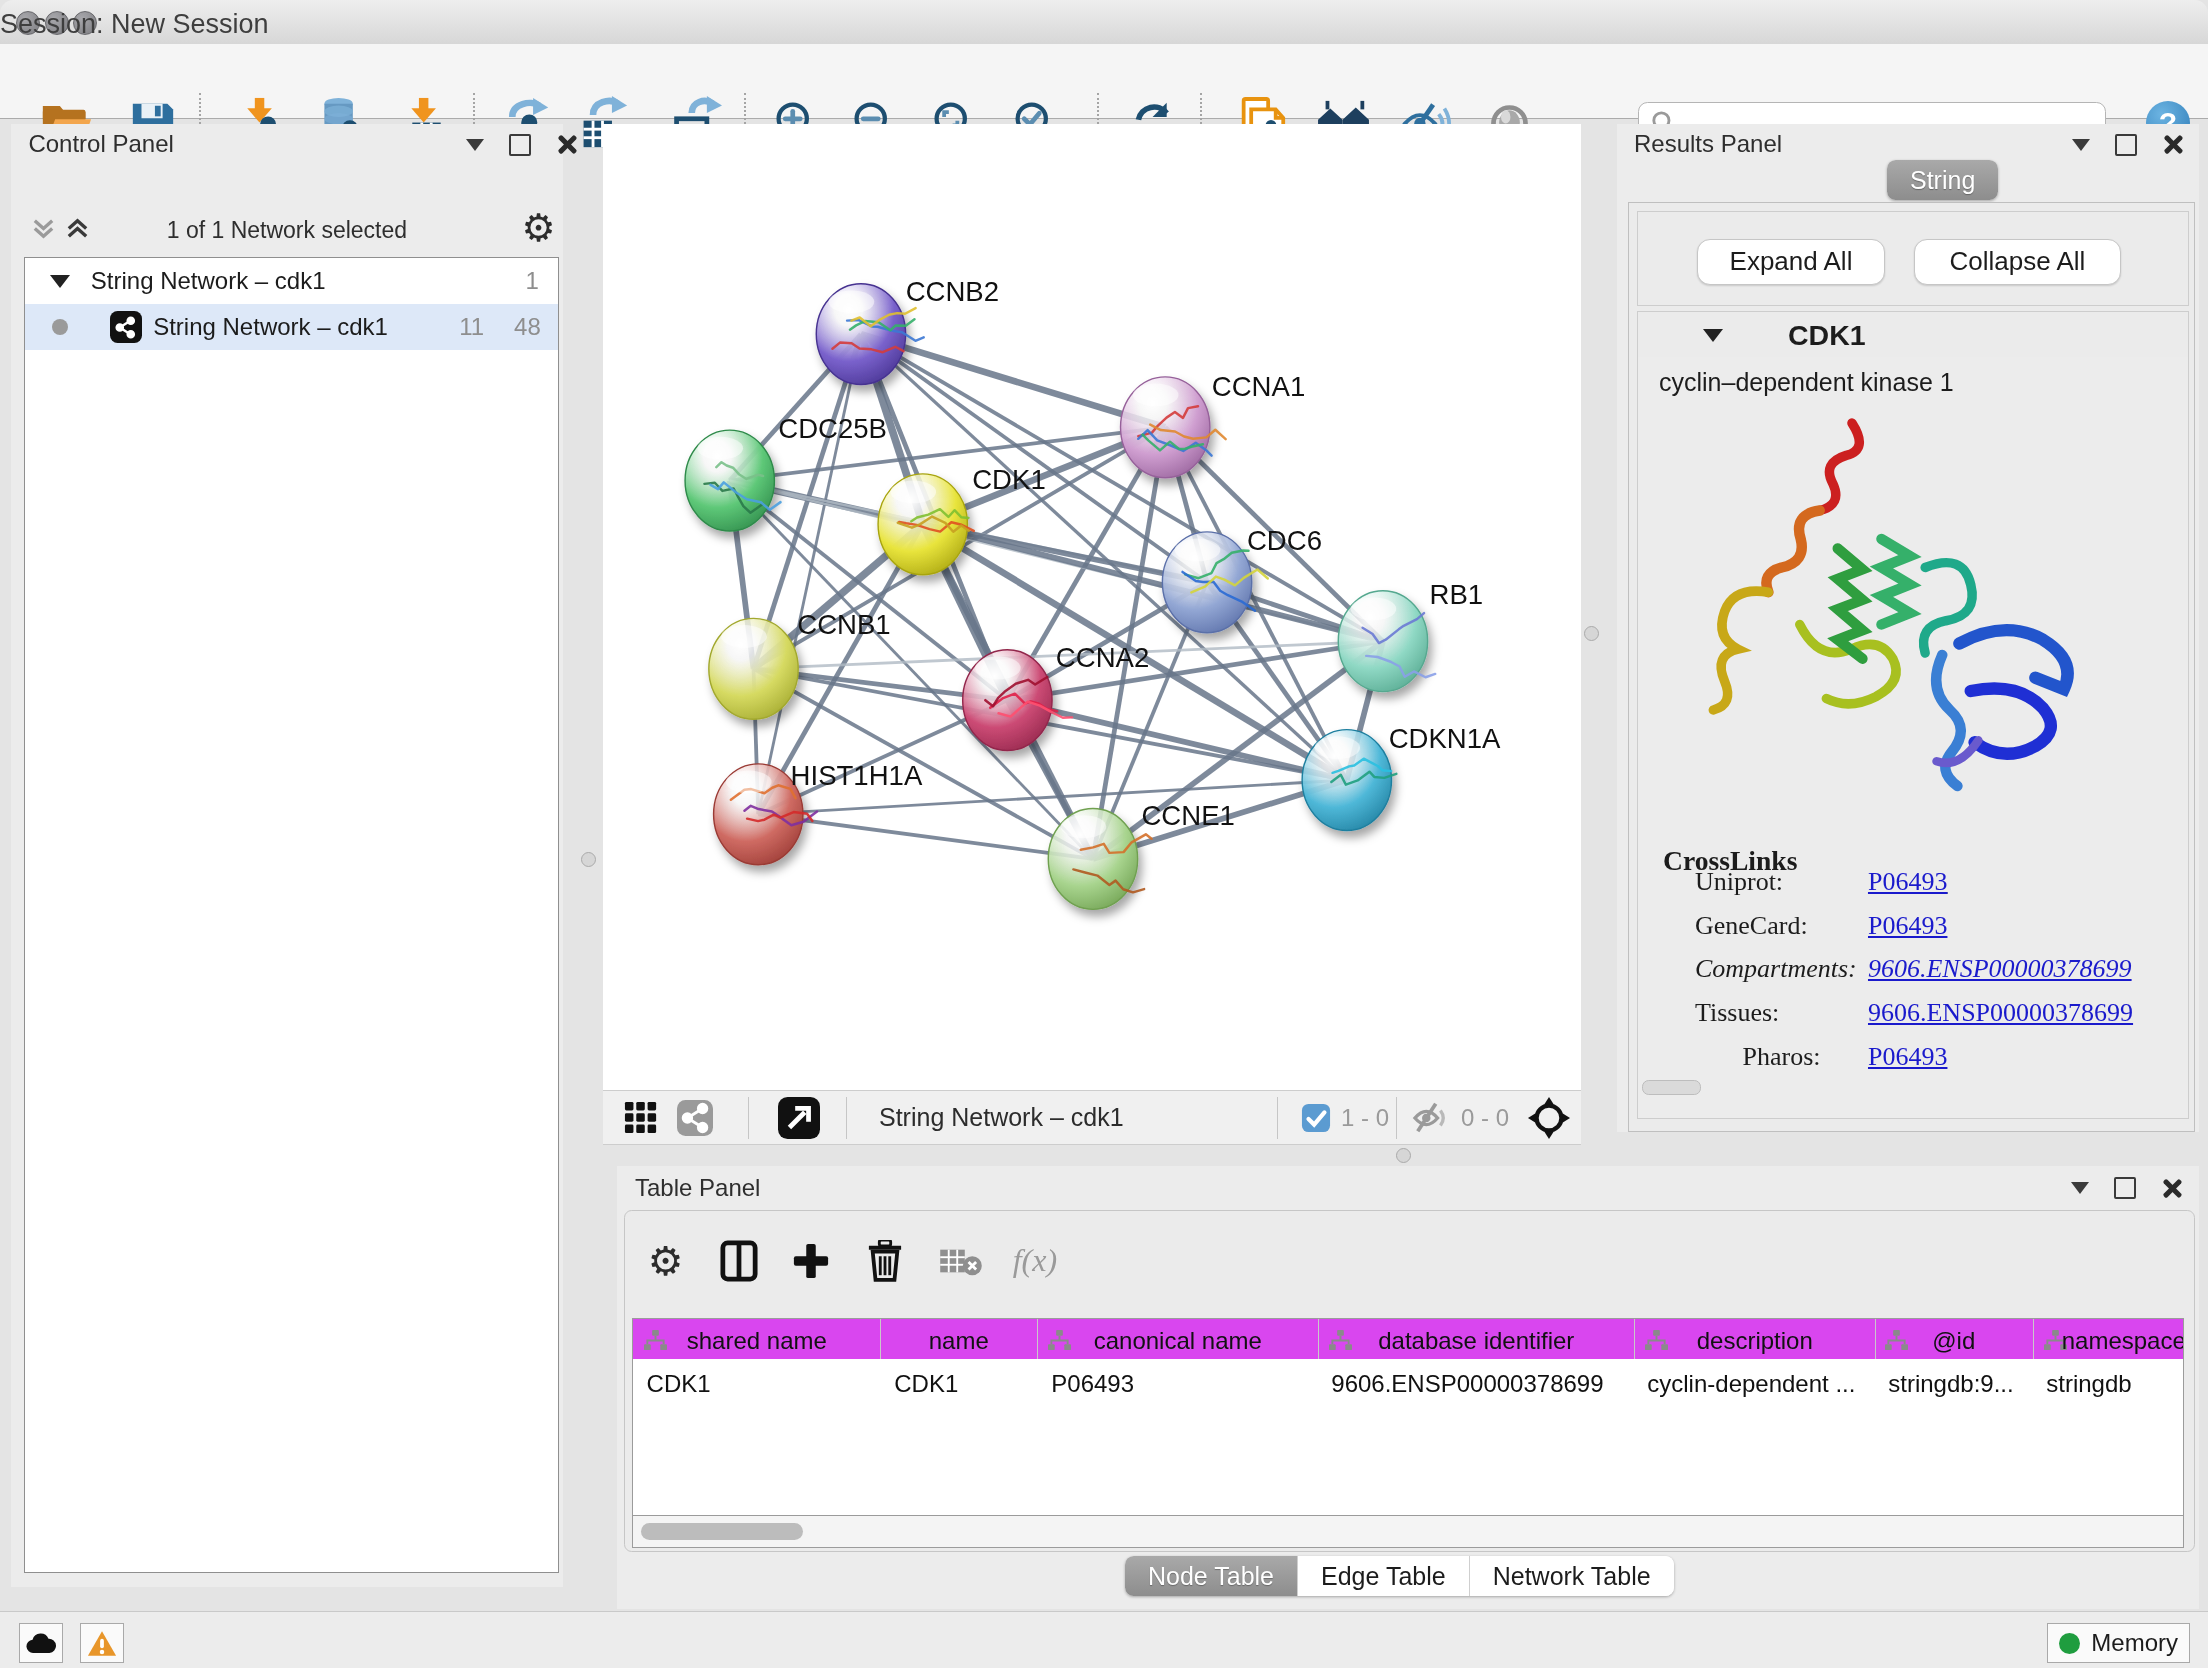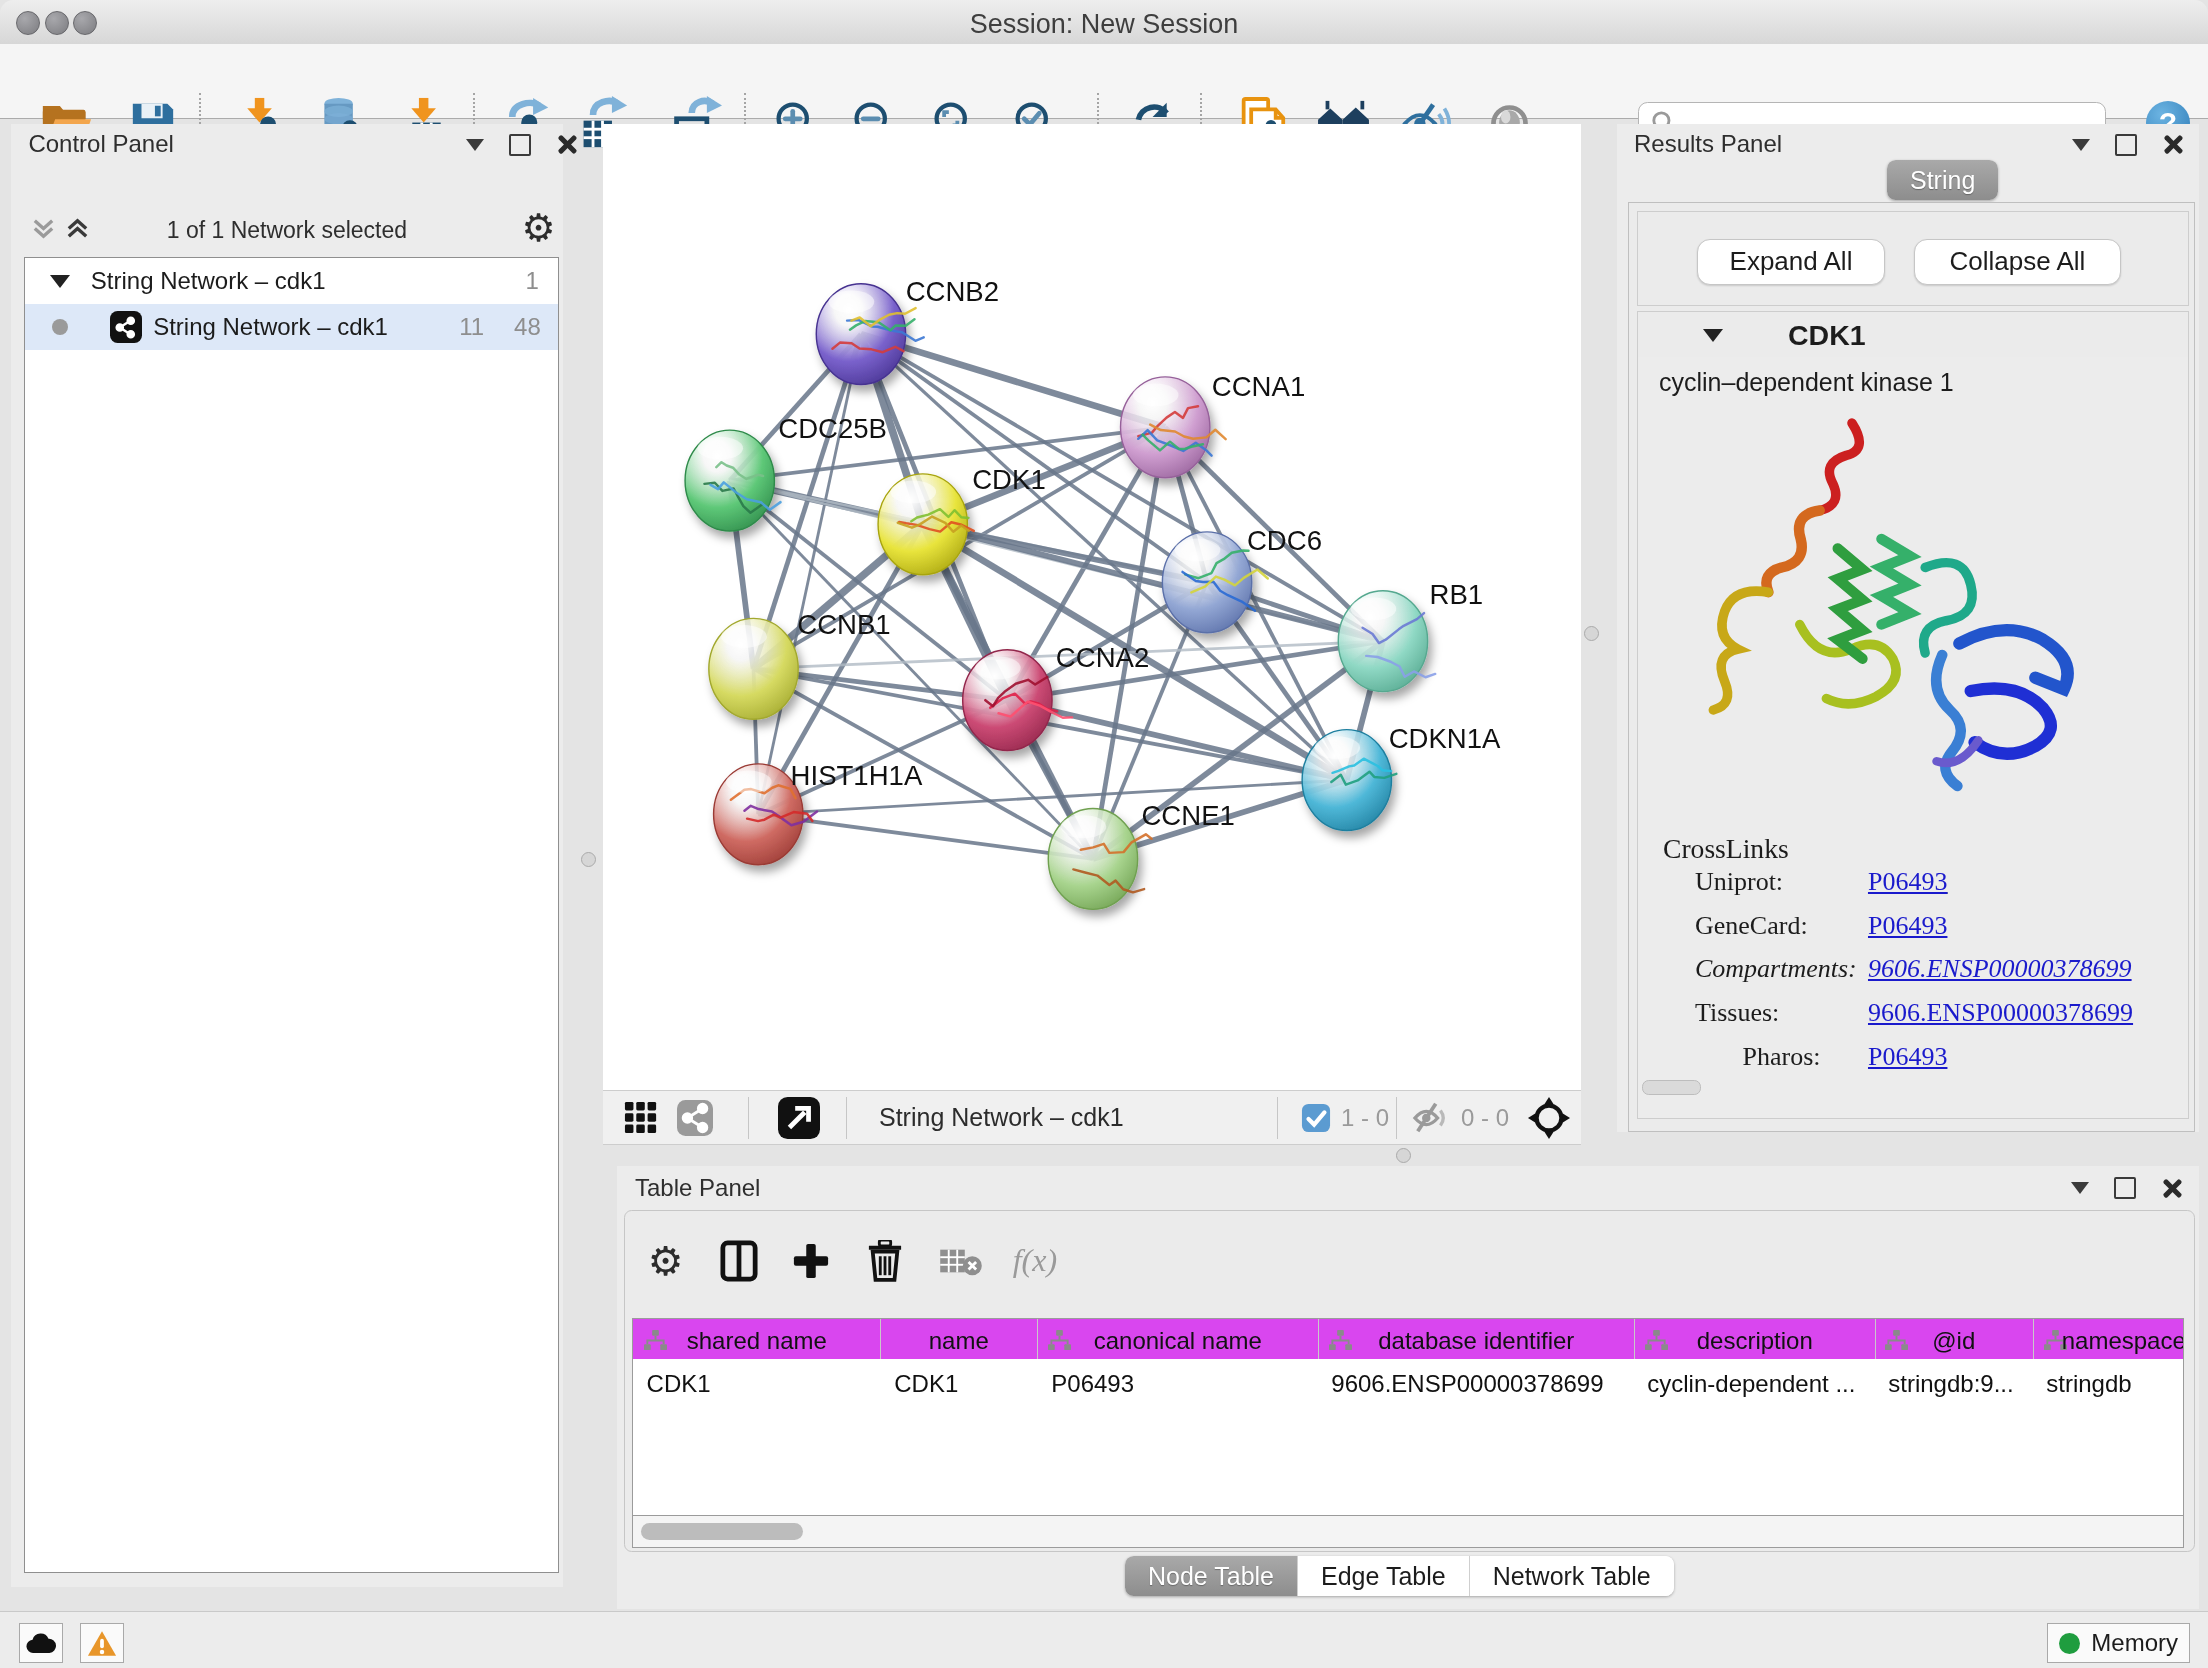--- a/index.html
+++ b/index.html
@@ -5,21 +5,21 @@
   html,body{margin:0;padding:0;}
   body{width:2208px;height:1668px;position:relative;background:#e4e4e4;
        font-family:"Liberation Sans",sans-serif;color:#1c1c1c;overflow:hidden;}
   .abs{position:absolute;}
   
   .titlebar{left:0;top:0;width:2208px;height:44px;
     background:linear-gradient(#eeeeee,#d7d7d7);border-bottom:1px solid #b3b3b3;
     border-radius:13.3px 13.3px 0 0;}
   .tlight{width:22px;height:22px;border-radius:50%;top:10.5px;
     background:radial-gradient(circle at 35% 30%,#a8a8ac,#7c7c80);border:1px solid #68686c;}
-  .title-text{width:100%;text-align:center;top:8.6px;font-size:27px;color:#3e3e3e;}
+  .title-text{width:100%;top:8.6px;font-size:27px;color:#3e3e3e;}
   
   .toolbar{left:0;top:44px;width:2208px;height:74px;background:#f5f5f5;
     border-bottom:1px solid #ababab;}
   .tbi{position:absolute;top:51px;width:57px;height:57px;display:flex;
     align-items:center;justify-content:center;}
   .tsep{position:absolute;top:49px;height:59px;border-left:2.9px dotted #a5a5a5;width:0;}
   .searchbox{left:1638px;top:58px;width:468px;height:42px;background:#fff;
     border:1px solid #b5b5b5;border-radius:9.5px;display:flex;align-items:center;padding-left:11.4px;box-sizing:border-box;}
   .helpbtn{left:2146px;top:57px;width:44px;height:44px;border-radius:50%;
     background:radial-gradient(circle at 35% 30%,#6cb4e2,#2e7cb8);color:#fff;
@@ -646,21 +646,21 @@
             <path d="M190 150 l26 22 -26 10 26 22 -26 10 26 22 -26 10 26 20" stroke="#2f9e3f" stroke-width="11"></path>
             <path d="M236 140 l30 18 -30 12 30 18 -30 12 30 18 -30 12" stroke="#35b06a" stroke-width="11"></path>
             <path d="M282 170 q40 -16 48 18 q8 32 -26 38 q-30 6 -22 34" stroke="#1fa98a" stroke-width="10"></path>
             <path d="M300 262 q-16 36 8 58 q22 20 2 44 q-16 20 6 36" stroke="#3a7fd4" stroke-width="11"></path>
             <path d="M318 250 q48 -26 88 -4 q36 22 22 52 l-30 -12" stroke="#2255cc" stroke-width="13"></path>
             <path d="M330 300 q50 -10 76 18 q20 24 -8 40 q-34 18 -64 -4" stroke="#1f2fd4" stroke-width="13"></path>
             <path d="M338 352 q-20 30 -44 22" stroke="#6a5acd" stroke-width="9"></path>
           </g>
         </svg>
       </div>
-      <div class="abs serif" style="left:25px;top:476px;font-size:27.6px;font-weight:normal">CrossLinks</div>
+      <div class="abs serif" style="left:25px;top:488px;font-size:27.6px;font-weight:bold">CrossLinks</div>
       <div id="xlinks">
           <div class="xlink-row" style="top: 510px; text-decoration: underline;"><span style="display: inline-block; width: 173px;">Uniprot:</span><a href="#">P06493</a></div>
           <div class="xlink-row" style="top: 554px;"><span style="display: inline-block; width: 173px;">GeneCard:</span><a href="#">P06493</a></div>
           <div class="xlink-row" style="top: 597px; font-style: italic;"><span style="display: inline-block; width: 173px;">Compartments:</span><a href="#">9606.ENSP00000378699</a></div>
           <div class="xlink-row" style="top: 641px;"><span style="display: inline-block; width: 173px;">Tissues:</span><a href="#">9606.ENSP00000378699</a></div>
           <div class="xlink-row" style="top: 685px;"><span style="display: inline-block; width: 173px; text-align: center;">Pharos:</span><a href="#">P06493</a></div>
         </div>
       <div class="abs" style="left:3.8px;top:723px;width:57px;height:13.3px;background:#dadada;border:1px solid #bdbdbd;border-radius:6.7px"></div>
     </div>
   </div>

